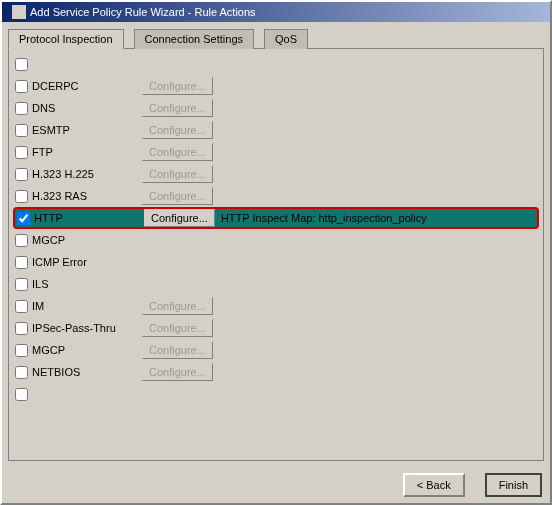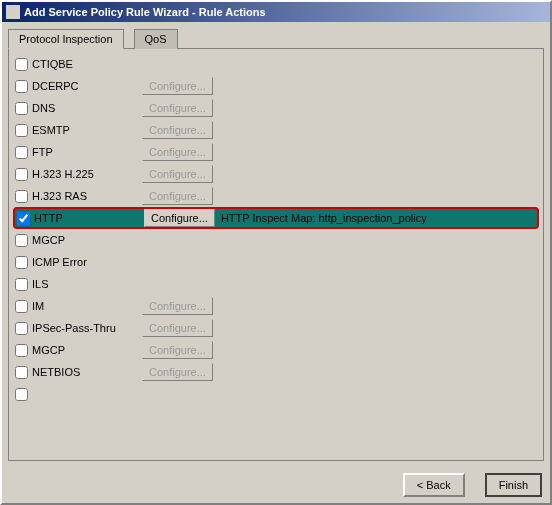--- a/index.html
+++ b/index.html
@@ -17,23 +17,23 @@
       background: #d4d0c8;
       border: 2px solid #808080;
       border-top: 2px solid #ffffff;
       border-left: 2px solid #ffffff;
       display: flex;
       flex-direction: column;
     }
     .title-bar {
       background: linear-gradient(to right, #0a246a, #a6b5d8);
       color: white;
-      padding: 3px 4px;
-      font-size: 11px;
-      font-weight: bold;
+      padding: 3px 10px;
+      font-size: 11px;
+      font-weight: normal;
       display: flex;
       align-items: center;
       height: 20px;
       flex-shrink: 0;
     }
     .title-bar-icon {
       width: 14px;
       height: 14px;
       background: #d4d0c8;
       margin-right: 4px;
@@ -166,30 +166,32 @@
   <div class="title-bar">
     <span class="title-bar-icon"></span>
     <span>Add Service Policy Rule Wizard - Rule Actions</span>
   </div>
   <div class="content-area">
     <div class="tabs">
       <div class="tab active">
         <span>Protocol Inspection</span>
       </div>
       <div class="tab">
+        <span>Connection Settings</span>
+      </div>
+      <div class="tab">
         <span>QoS</span>
       </div>
     </div>
     <div class="tab-content">
       <div class="scrollable-inner">
         <div class="protocol-list">
 
           <div class="protocol-row">
             <input type="checkbox" style="">
-            <span class="protocol-name">CTIQBE</span>
           </div>
 
           <div class="protocol-row">
             <input type="checkbox" style="">
             <span class="protocol-name">DCERPC</span>
             <button class="configure-btn" disabled="">Configure...</button>
           </div>
 
           <div class="protocol-row">
             <input type="checkbox" style="">

